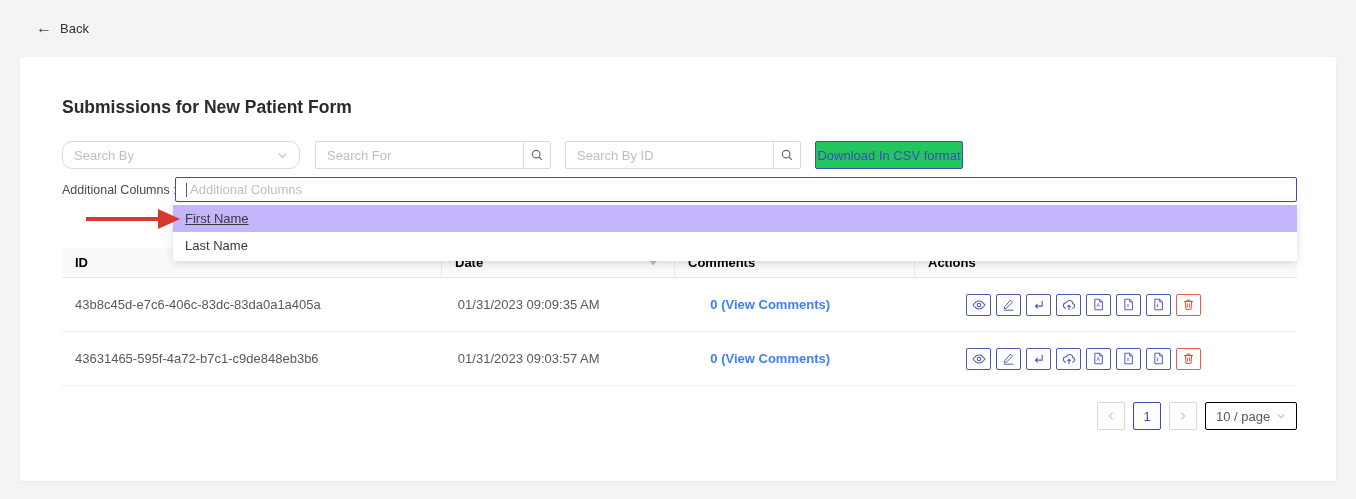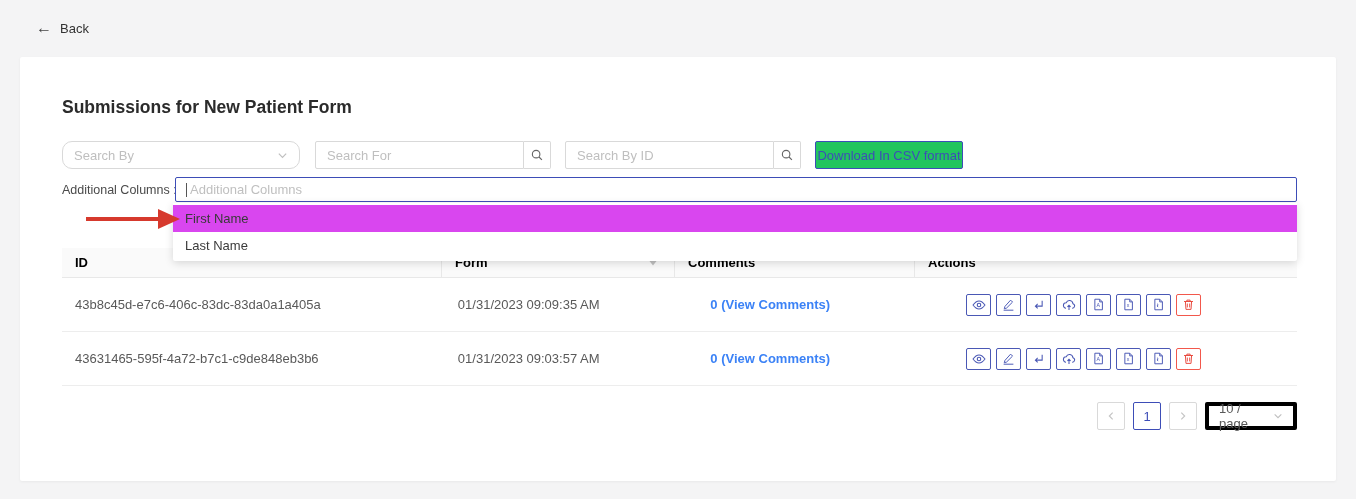--- a/index.html
+++ b/index.html
@@ -73,21 +73,21 @@
   .dropdown {
     position:absolute; left:153px; top:146px; width:1124px;
     background:#fff; border-radius:0 0 2px 2px;
     box-shadow:0 2px 8px rgba(0,0,0,0.15);
     padding:2px 0; z-index:20;
   }
   .dropdown-option {
     height:27px; display:flex; align-items:center; padding:0 12px;
     color:#3a3a3a; font-size:13px; cursor:pointer;
   }
-  .dropdown-option.active { background:#d946ef; }
+  .dropdown-option.active { background:#c4b5fd;text-decoration:underline; }
   
   .red-arrow { position:absolute; left:66px; top:152px; z-index:30; width:112px; height:20px; pointer-events:none; }
   .red-arrow .tail { position:absolute; left:0; top:8px; width:74px; height:4px; background:#d6392d; }
   .red-arrow .head {
     position:absolute; left:72px; top:0; width:0; height:0;
     border-left:22px solid #d6392d; border-top:10px solid transparent; border-bottom:10px solid transparent;
   }
   
   .table { position:absolute; left:42px; top:191px; width:1235px; }
   .thead { display:flex; height:30px; background:#fafafa; border-bottom:1px solid #e8e8e8; }
@@ -119,22 +119,22 @@
     width:28px; height:28px; border:1px solid #d9d9d9; border-radius:2px;
     background:#fff; display:flex; align-items:center; justify-content:center;
     color:#c4c4c4; cursor:pointer;
   }
   .pg-current {
     width:28px; height:28px; border:1px solid #3d4db7; border-radius:2px;
     background:#fff; color:#3d4db7; display:flex; align-items:center; justify-content:center;
     font-size:13px; cursor:pointer;
   }
   .pg-size {
-    width:92px; height:28px; border:4px solid #000000; border-radius:2px;
-    background:#fff; display:flex; align-items:center; padding:0 10px; gap:8px;
+    width:92px; height:28px; border:1px solid #000000; border-radius:2px;
+    background:#fff; display:flex; align-items:center; padding:0 10px; 
     color:#595959; font-size:13px; cursor:pointer;
   }
   .pg-size .chev { margin-left:auto; color:#bfbfbf; display:flex; }
   svg { display:block; }
 </style>
 </head>
 <body>
 
 <div class="back-link">
   <span class="back-arrow">←</span>
@@ -196,21 +196,21 @@
 
   <div class="red-arrow">
     <div class="tail"></div>
     <div class="head"></div>
   </div>
 
   <div class="table">
     <div class="thead">
       <div class="th th-id">ID</div>
       <div class="th th-date">
-        <span>Form</span>
+        <span>Date</span>
         <span class="sort-caret">
           <svg width="10" height="10" viewBox="0 0 10 10">
               <polygon points="1.5,3 8.5,3 5,7.5" fill="currentColor"></polygon>
             </svg>
         </span>
       </div>
       <div class="th th-comments">Comments</div>
       <div class="th th-actions">Actions</div>
     </div>
 

